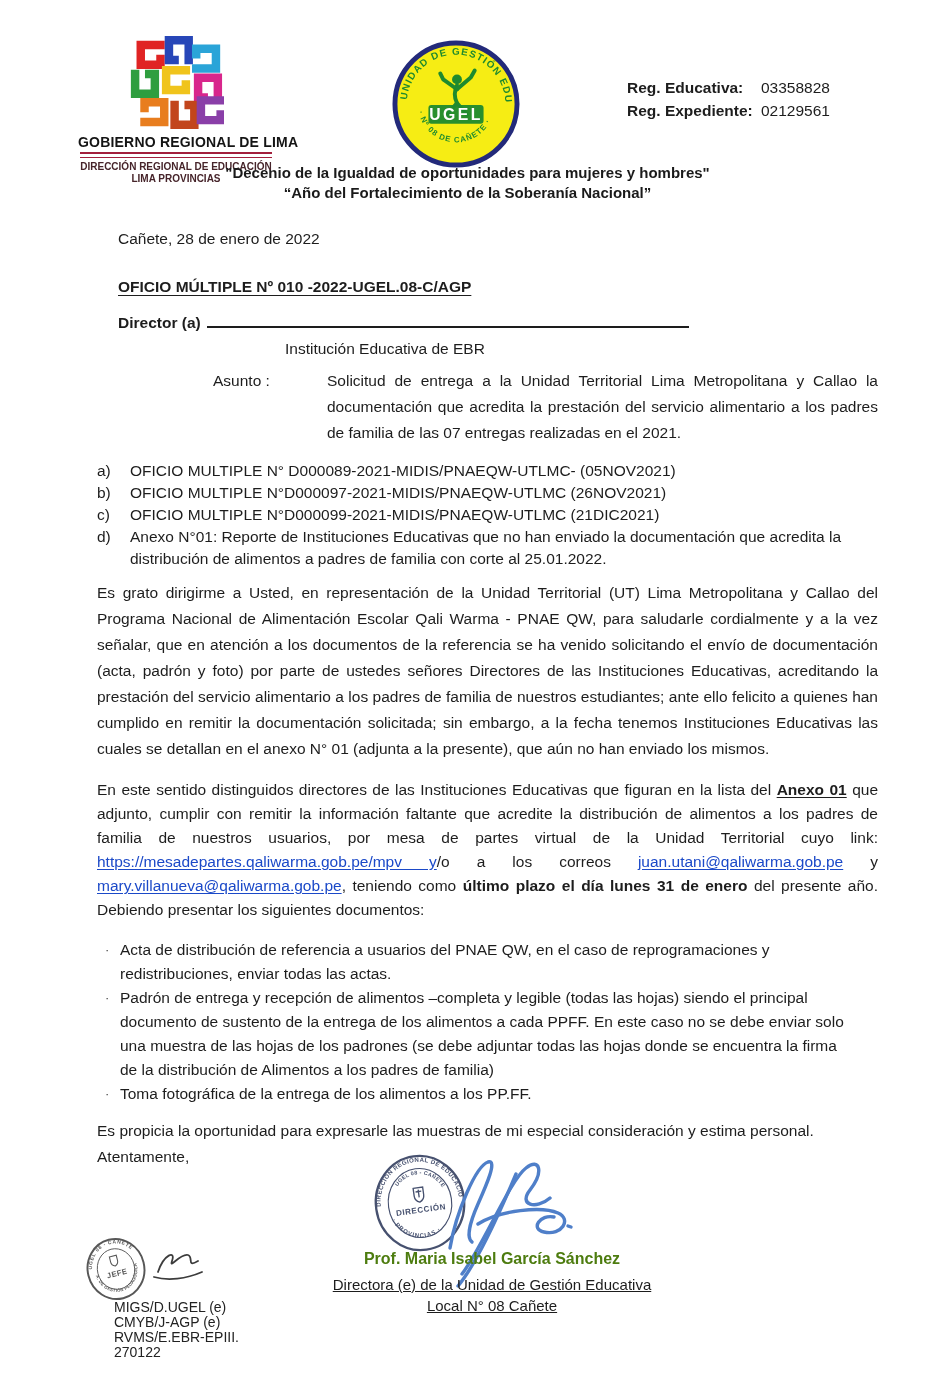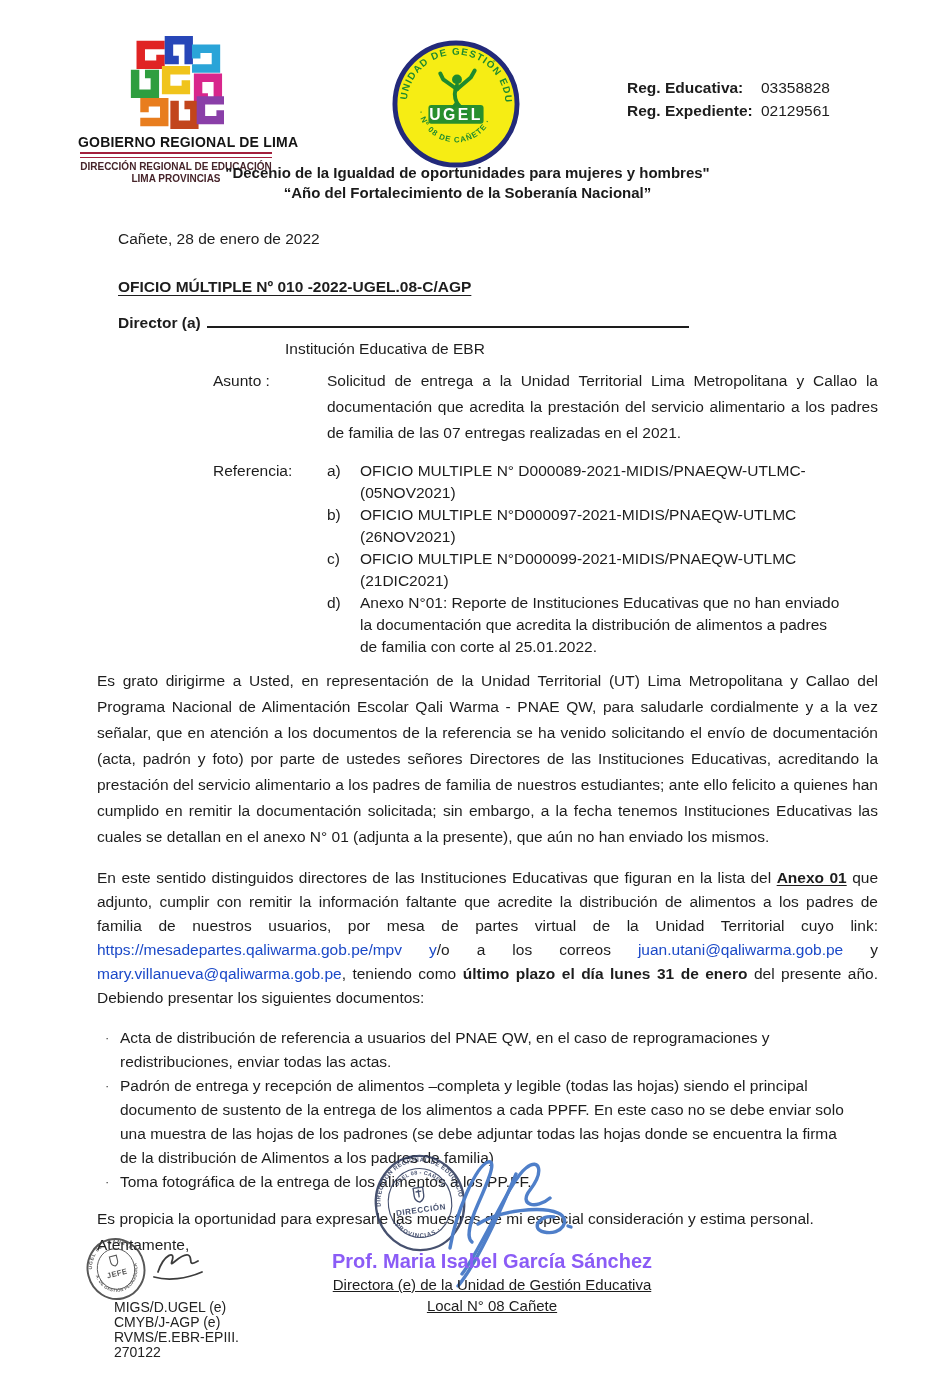--- a/index.html
+++ b/index.html
@@ -29,32 +29,32 @@
   .asunto-row { margin-top:6px; }
   .asunto-label, .ref-label { margin-left:116px; width:102px; flex:none; }
   .asunto-text { flex:1; text-align:justify; }
   .ref-row { margin-top:14px; line-height:22px; }
   .ref-items { flex:1; }
   .ref-item { display:flex; }
   .ref-letter { width:33px; flex:none; }
   .ref-text { flex:1; padding-right:30px; }
   .para { margin-top:16px; text-align:justify; line-height:24px; }
   .para.first { margin-top:10px; line-height:26px; }
-  .blink { color:#1b49c8; text-underline-offset:2px; }
+  .blink { color:#1b49c8; text-decoration:underline; text-underline-offset:2px; }
   .bold { font-weight:bold; }
   .bold-u { font-weight:bold; text-decoration:underline; text-underline-offset:2px; }
   .bullets { margin-top:2px; line-height:24px; }
   .bullet-row { display:flex; }
   .bullet-mark { width:15px; padding-left:8px; flex:none; color:#444; font-size:13px; }
   .bullet-text { flex:1; padding-right:34px; }
   .closing { margin-top:12px; line-height:26px; }
   
   .dir-stamp { position:absolute; left:372px; top:1152px; width:96px; height:102px; transform:rotate(-8deg); opacity:.88; }
   .sig-blue { position:absolute; left:420px; top:1150px; width:165px; height:145px; }
-  .sig-name { position:absolute; left:302px; top:1250px; width:380px; text-align:center; font-weight:bold; font-size:20px; color:#8b5cf6; }
+  .sig-name { position:absolute; left:302px; top:1250px; width:380px; text-align:center; font-weight:bold; font-size:16px; color:#4d7c0f; }
   .sig-title { position:absolute; left:282px; top:1274px; width:420px; text-align:center; font-size:15px; line-height:21px; color:#1d1d1d;text-decoration:underline; }
   .jefe-stamp { position:absolute; left:85px; top:1236px; width:62px; height:66px; transform:rotate(-14deg); opacity:.85; }
   .jefe-sig { position:absolute; left:150px; top:1246px; width:58px; height:42px; }
   .initials { position:absolute; left:114px; top:1300px; font-size:14px; line-height:15px; color:#222; }
 </style>
 </head>
 <body>
 
 <div class="page">
 
@@ -130,21 +130,20 @@
       <span>Director (a)</span><span class="dir-line"></span>
     </div>
     <div class="institution">Institución Educativa de EBR</div>
 
     <div class="asunto-row">
       <span class="asunto-label">Asunto  :</span>
       <span class="asunto-text">Solicitud de entrega a la Unidad Territorial Lima Metropolitana y Callao la documentación que acredita la prestación del servicio alimentario a los padres de familia de las 07 entregas realizadas en el 2021.</span>
     </div>
 
     <div class="ref-row">
-      <span class="ref-label">Referencia:</span>
       <span class="ref-items">
         <span class="ref-item">
           <span class="ref-letter">a)</span>
           <span class="ref-text">OFICIO MULTIPLE N° D000089-2021-MIDIS/PNAEQW-UTLMC- (05NOV2021)</span>
         </span>
         <span class="ref-item">
           <span class="ref-letter">b)</span>
           <span class="ref-text">OFICIO MULTIPLE  N°D000097-2021-MIDIS/PNAEQW-UTLMC  (26NOV2021)</span>
         </span>
         <span class="ref-item">

